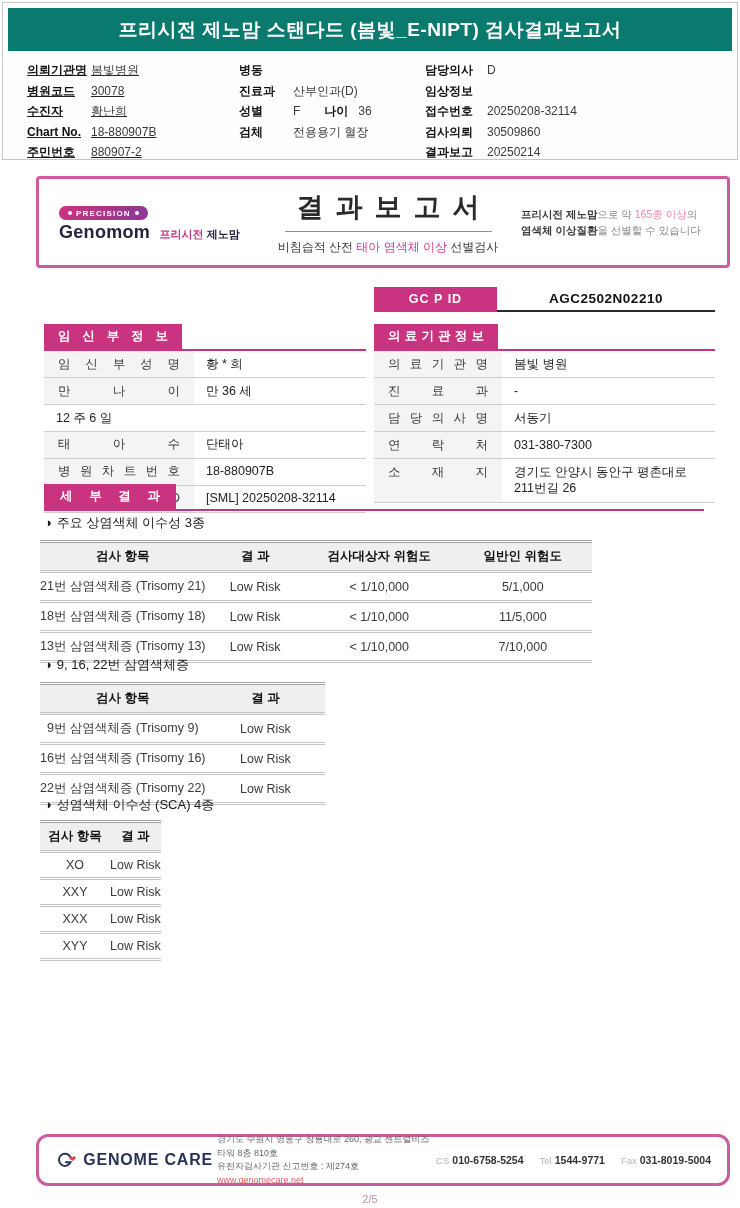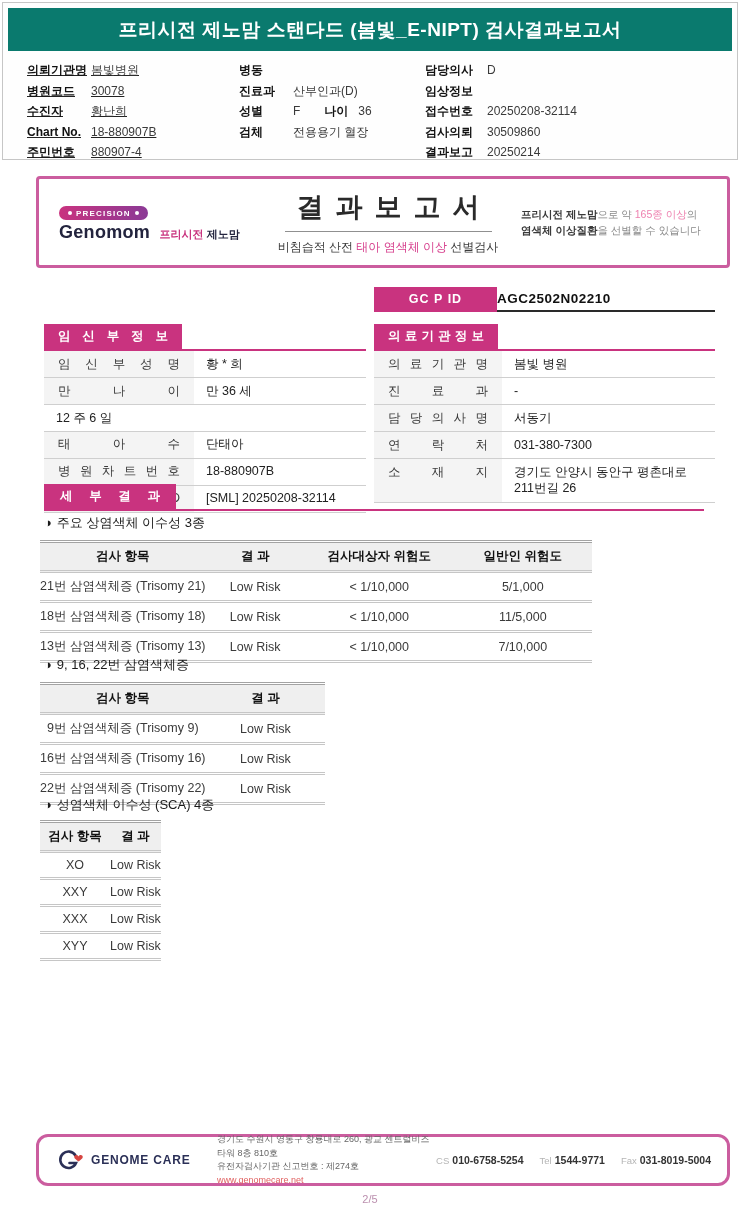--- a/index.html
+++ b/index.html
@@ -37,21 +37,21 @@
   .rpt-title { display:inline-block; font-size:27px; font-weight:bold; color:#2a2a2a;
     letter-spacing:12px; padding-left:12px; padding-bottom:6px; border-bottom:1px solid #909090; }
   .rpt-sub { margin-top:7px; font-size:12px; color:#3a3a3a; }
   .rpt-sub .hl { color:#d63d8c; }
   .tagline { width:186px; font-size:10.5px; color:#8a8a8a; line-height:1.55; }
   .tagline b { color:#3a3a3a; } .tagline .pk { color:#ee82b0; }
   
   .gcpid { position:absolute; top:287px; left:374px; right:25px; display:flex; height:25px; }
   .gcpid-label { width:123px; background:#c9337f; color:#fff; font-weight:bold; font-size:12.5px;
     text-align:center; line-height:25px; letter-spacing:1px; }
-  .gcpid-value { flex:1; font-weight:bold; font-size:13.5px; line-height:24px;
+  .gcpid-value { flex:1; text-align:center; font-weight:bold; font-size:13.5px; line-height:24px;
     border-bottom:2px solid #2a2a2a; color:#111; letter-spacing:0.5px; }
   
   .info-tables { position:absolute; top:324px; left:44px; right:25px; display:flex; gap:8px; }
   .kv { }
   .kv-left { width:322px; }
   .kv-right { flex:1; }
   .kv-title-row { border-bottom:2px solid #c9337f; }
   .kv-title { width:138px; background:#c9337f; color:#fff; font-weight:bold; font-size:12.5px;
     padding:4px 14px; text-align:justify; text-align-last:justify; }
   .kv-right .kv-title { width:124px; }
@@ -72,21 +72,21 @@
   .result-table td { text-align:center; padding:5px 0; border-bottom:3px double #c6c6c6; color:#3a3a3a; }
   .t1 .w1 { width:30%; } .t1 .w2 { width:18%; } .t1 .w3 { width:27%; } .t1 .w4 { width:25%; }
   .t2 .w1 { width:58%; } .t2 .w2 { width:42%; }
   .pos-sec1 { top:514px; } .pos-t1 { top:540px; }
   .pos-sec2 { top:656px; } .pos-t2 { top:682px; }
   .pos-sec3 { top:796px; } .pos-t3 { top:820px; }
   
   .footer-box { position:absolute; left:36px; right:10px; bottom:22px; height:52px;
     border:3px solid #cb5d9f; border-radius:12px; display:flex; align-items:center; padding:0 16px; background:#fff; }
   .fb-logo { display:flex; align-items:center; gap:6px; width:158px; }
-  .fb-company { font-size:12px; font-weight:bold; color:#2b3057; letter-spacing:0.8px; white-space:nowrap; }
+  .fb-company { font-size:16px; font-weight:bold; color:#2b3057; letter-spacing:0.8px; white-space:nowrap; }
   .fb-addr { flex:1; font-size:9px; color:#666; line-height:1.5; padding-left:4px; }
   .fb-addr .web { color:#e06060; }
   .fb-contacts { display:flex; gap:16px; align-items:center; font-size:10.5px; white-space:nowrap; }
   .fb-contacts .cl { color:#b5b5b5; font-size:9.5px; margin-right:3px; }
   .fb-contacts .cv { font-weight:bold; color:#333; }
   .page-num { position:absolute; bottom:3px; left:0; right:0; text-align:center; color:#bb8fae; font-size:11px; }
 </style>
 </head>
 <body>
 
@@ -105,21 +105,21 @@
       <div class="info-row">
           <span class="lbl">수진자</span>
           <span class="val">황난희</span>
         </div>
       <div class="info-row">
           <span class="lbl">Chart No.</span>
           <span class="val">18-880907B</span>
         </div>
       <div class="info-row">
           <span class="lbl">주민번호</span>
-          <span class="val">880907-4</span>
+          <span class="val">880907-2</span>
         </div>
     </div>
     <div class="info-col c2">
       <div class="info-row">
           <span class="lbl">병동</span>
           <span class="val"></span>
         </div>
       <div class="info-row">
           <span class="lbl">진료과</span>
           <span class="val">산부인과(D)</span>

